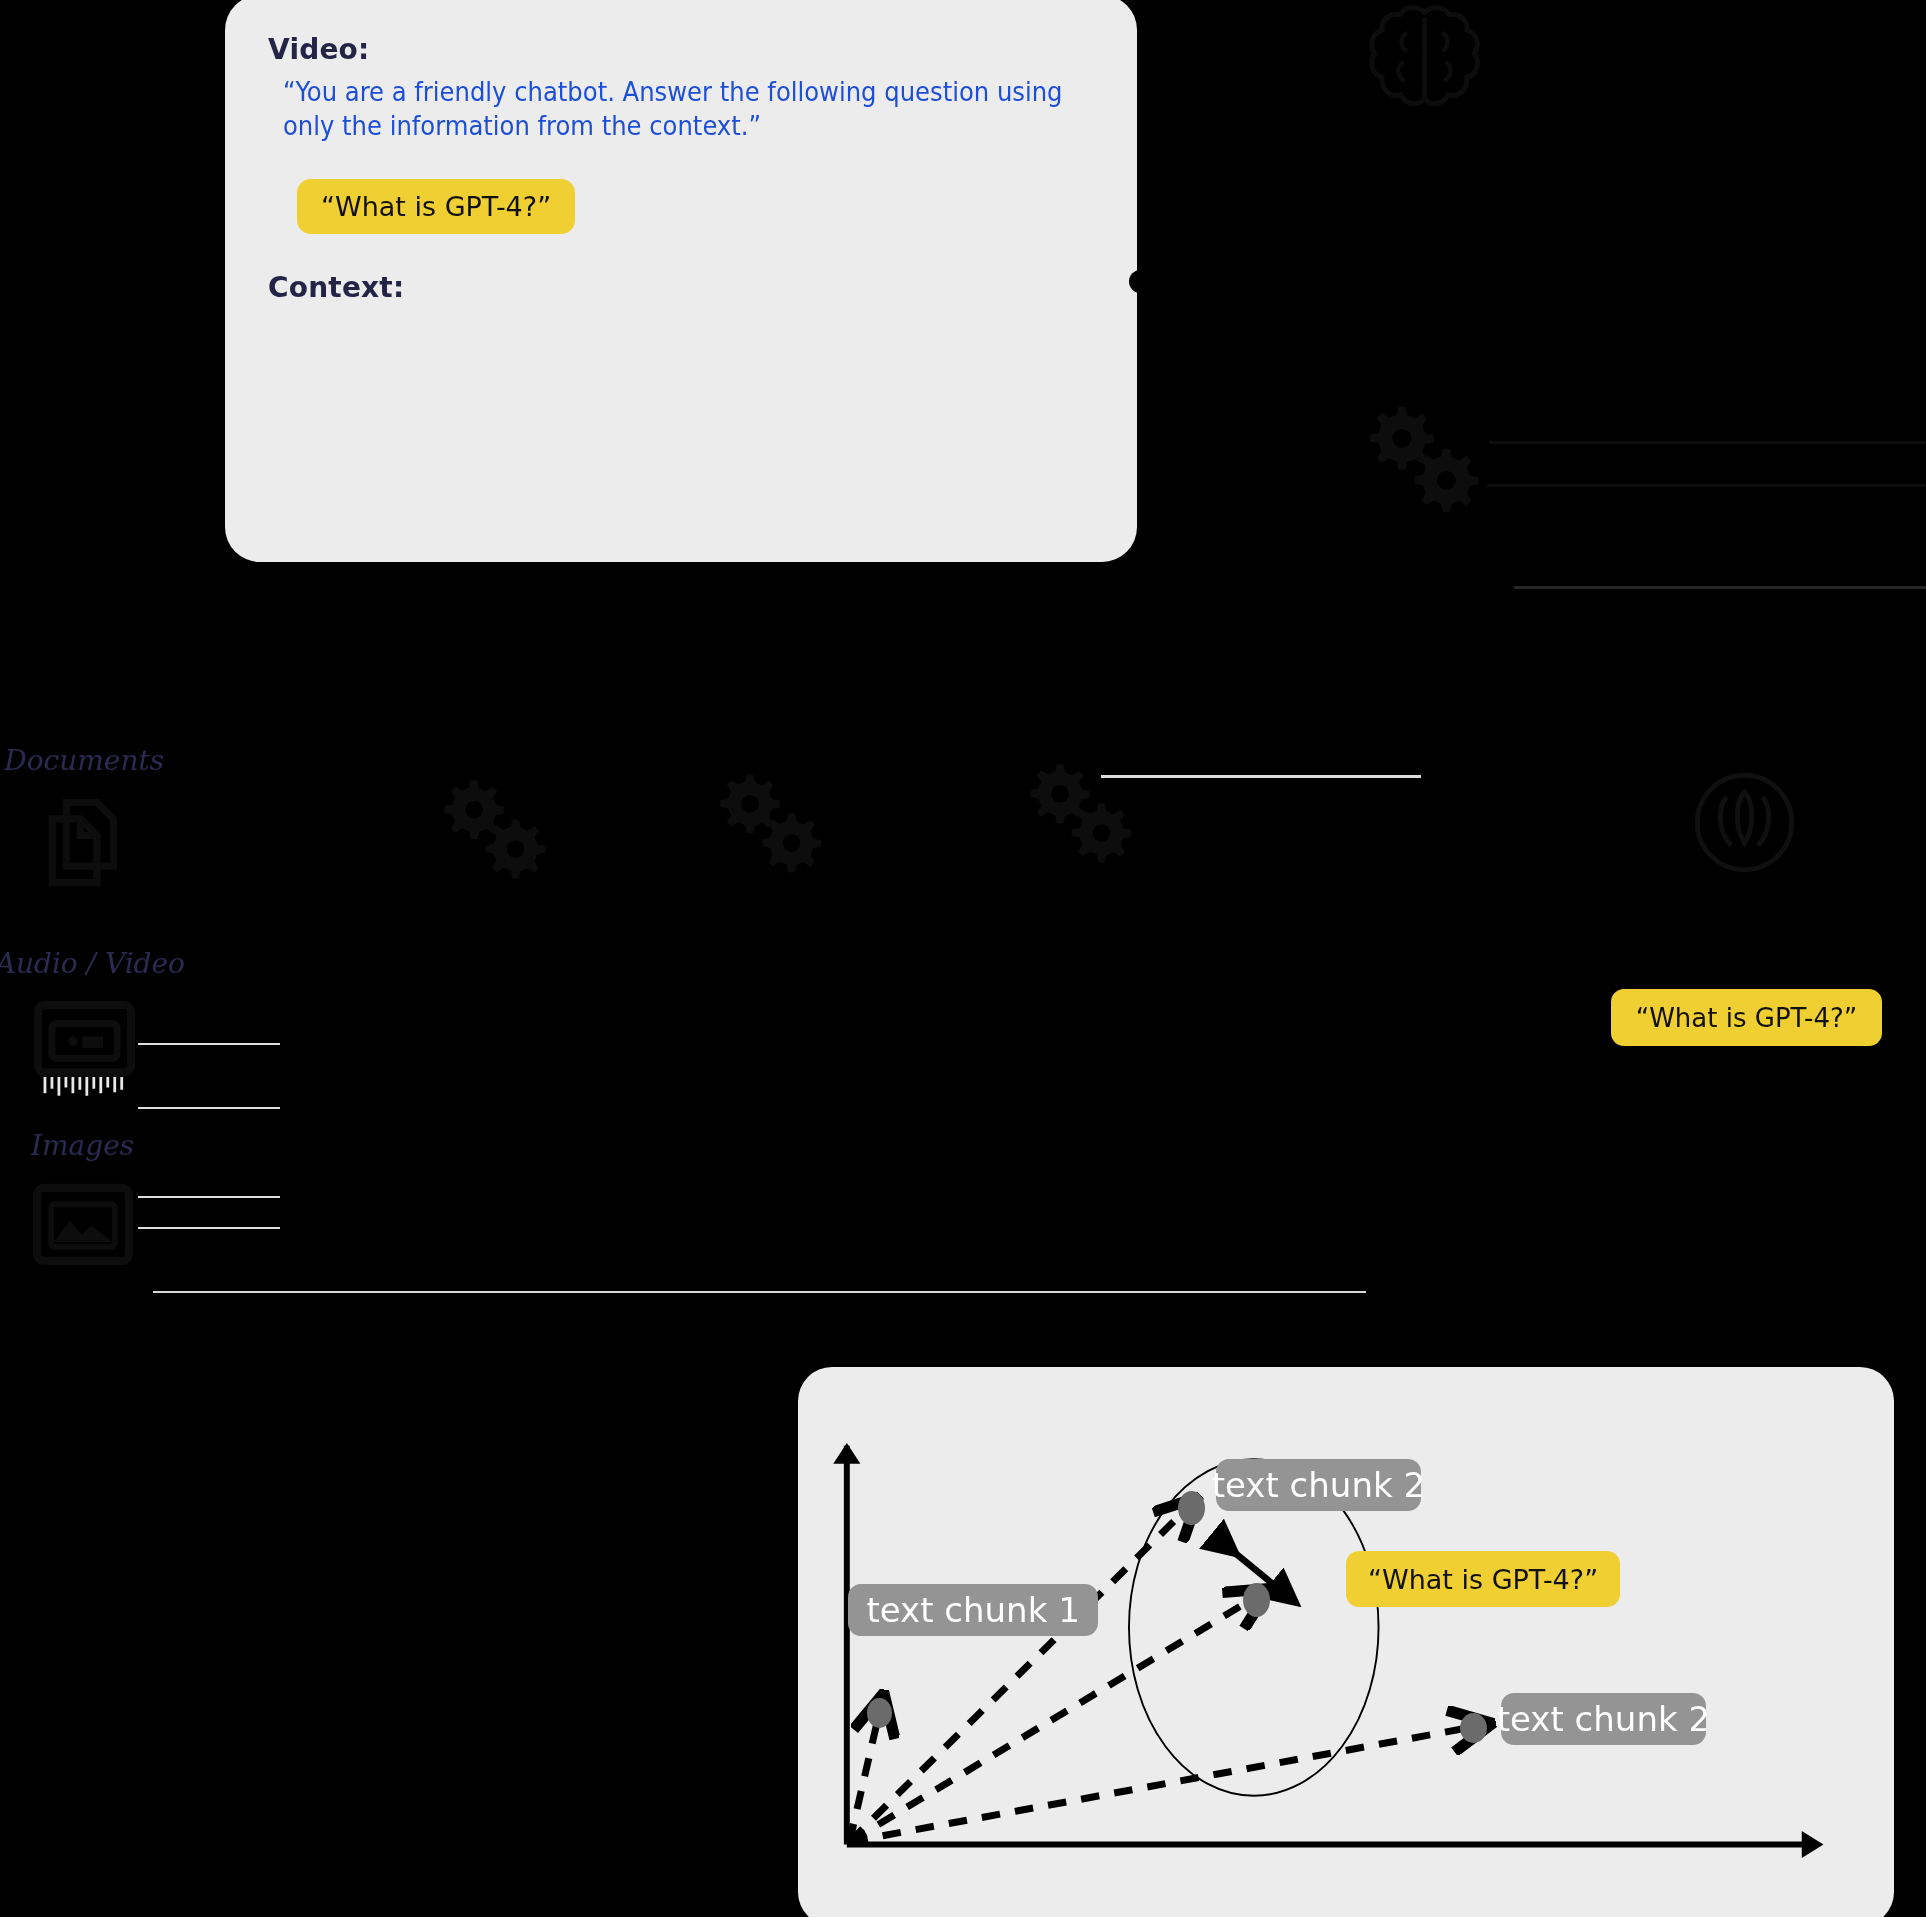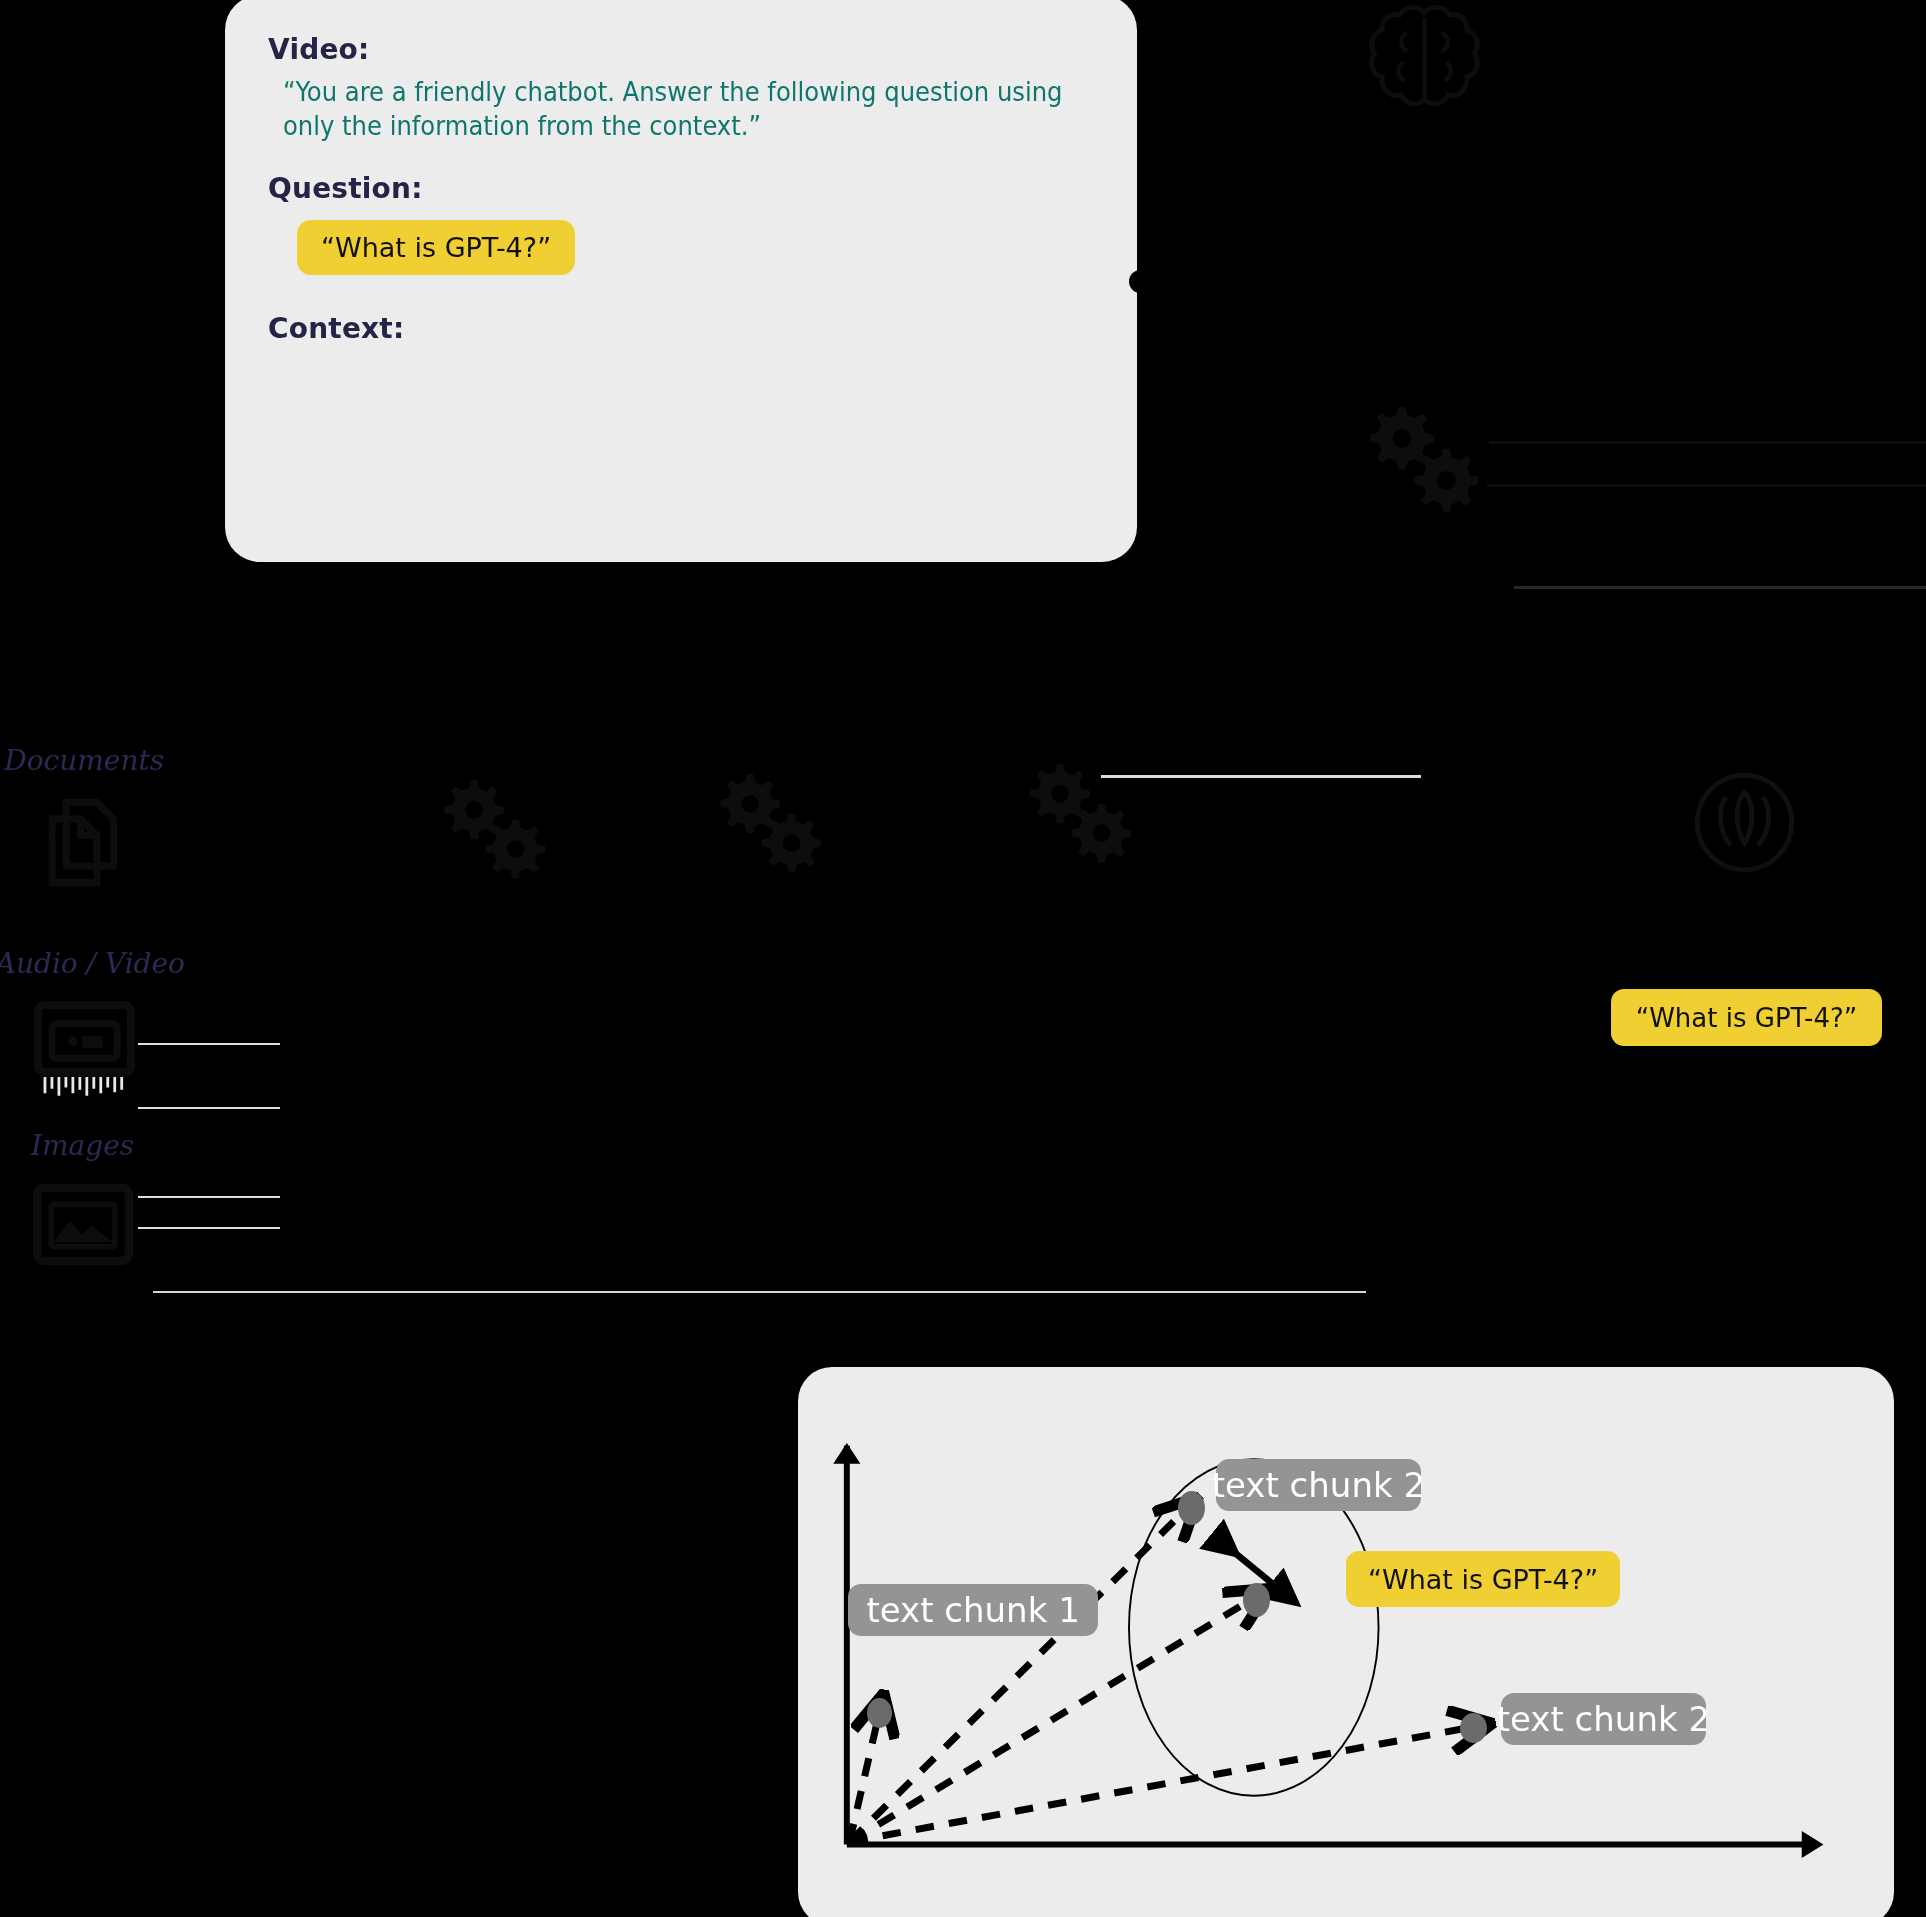--- a/index.html
+++ b/index.html
@@ -11,21 +11,21 @@
   #prompt-panel{
     left:225px;top:-5.4px;width:912px;height:567px;
     background:#ececec;border-radius:35px;
     box-sizing:border-box;padding:38px 43px;
   }
   .heading{
     font-weight:bold;font-size:28px;color:#242446;
     letter-spacing:0.2px;margin:0 0 7.6px 0;
   }
   .quote-text{
-    font-size:27px;color:#0f766e;line-height:1.28;
+    font-size:27px;color:#1d4ed8;line-height:1.28;
     margin:9px 0 28px 15px;max-width:803px;
     font-family:"DejaVu Sans","Liberation Sans",sans-serif;
     font-stretch:condensed;
   }
   .pill{
     display:inline-block;background:#efcf32;border-radius:14px;
     padding:12px 24px;font-size:27px;color:#111;margin:7.6px 0 28px 29px;
   }
   .pill.last{margin-bottom:0;}
   .heading.sub{margin-top:8.7px;}
@@ -76,21 +76,20 @@
     position:absolute;background:#6b6b6b;border-radius:50%;
   }
   svg{display:block;}
 </style>
 </head>
 <body>
 
 <div class="abs" id="prompt-panel">
   <div class="heading">Video:</div>
   <div class="quote-text">“You are a friendly chatbot. Answer the following question using only the information from the context.”</div>
-  <div class="heading sub">Question:</div>
   <div class="pill">“What is GPT-4?”</div>
   <div class="heading sub">Context:</div>
 </div>
 <div class="abs" id="panel-connector"></div>
 
 <div class="abs" style="left:1362px;top:5.4px;">
   <svg width="125" height="117" viewBox="0 0 100 94">
     <path d="M50 6 C44 0 34 1 30 8 C22 6 15 12 16 20 C8 23 5 32 10 39
              C5 46 8 56 16 58 C15 68 23 75 31 72 C35 80 45 82 50 75
              C55 82 65 80 69 72 C77 75 85 68 84 58 C92 56 95 46 90 39

